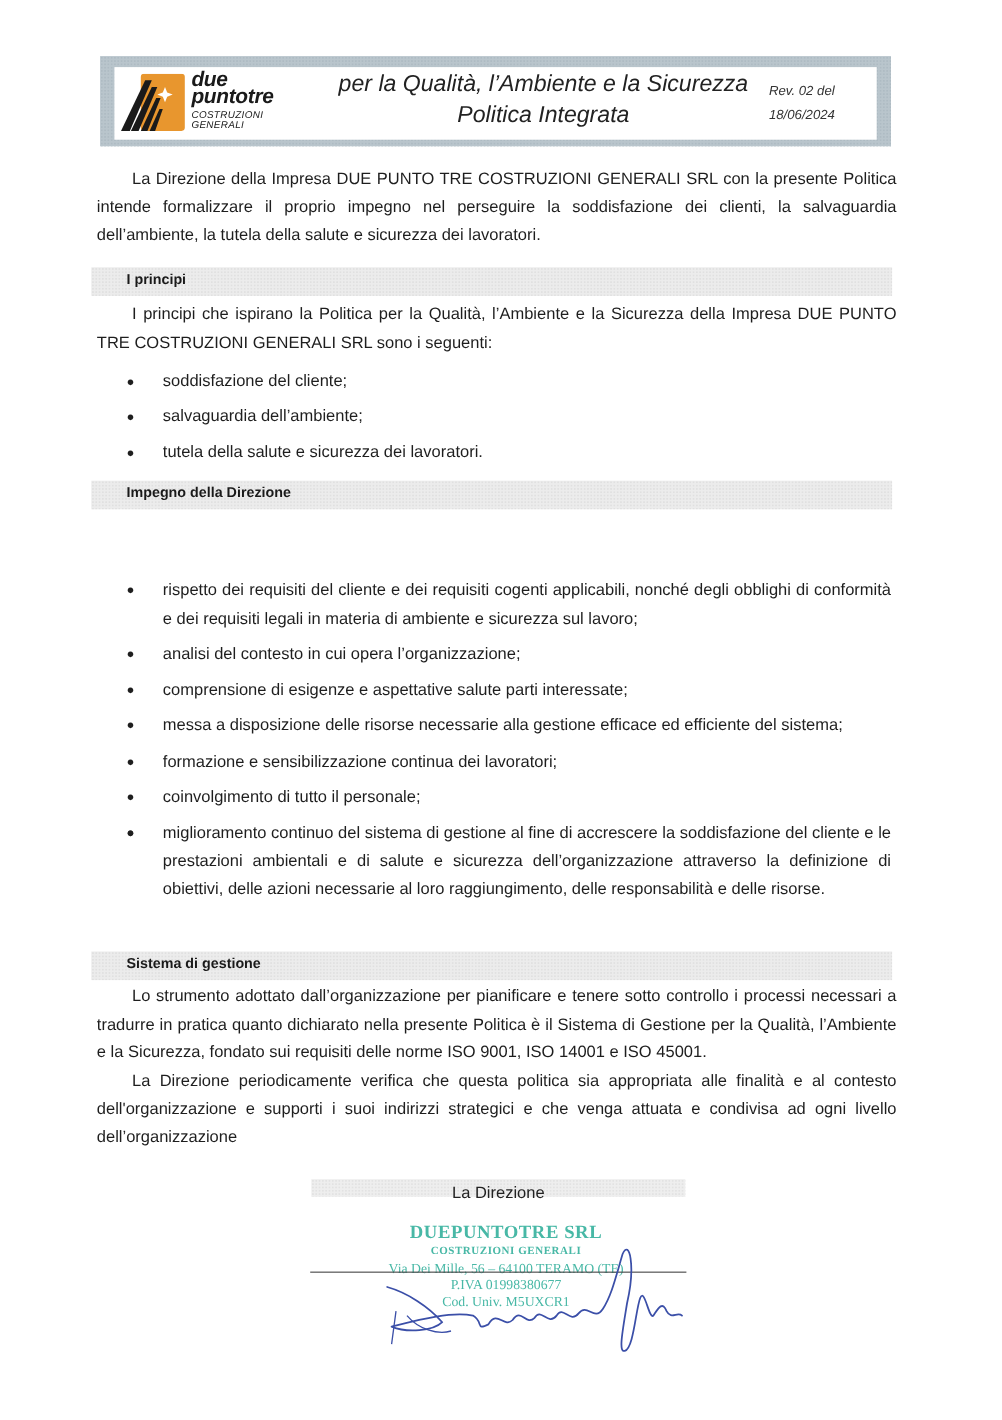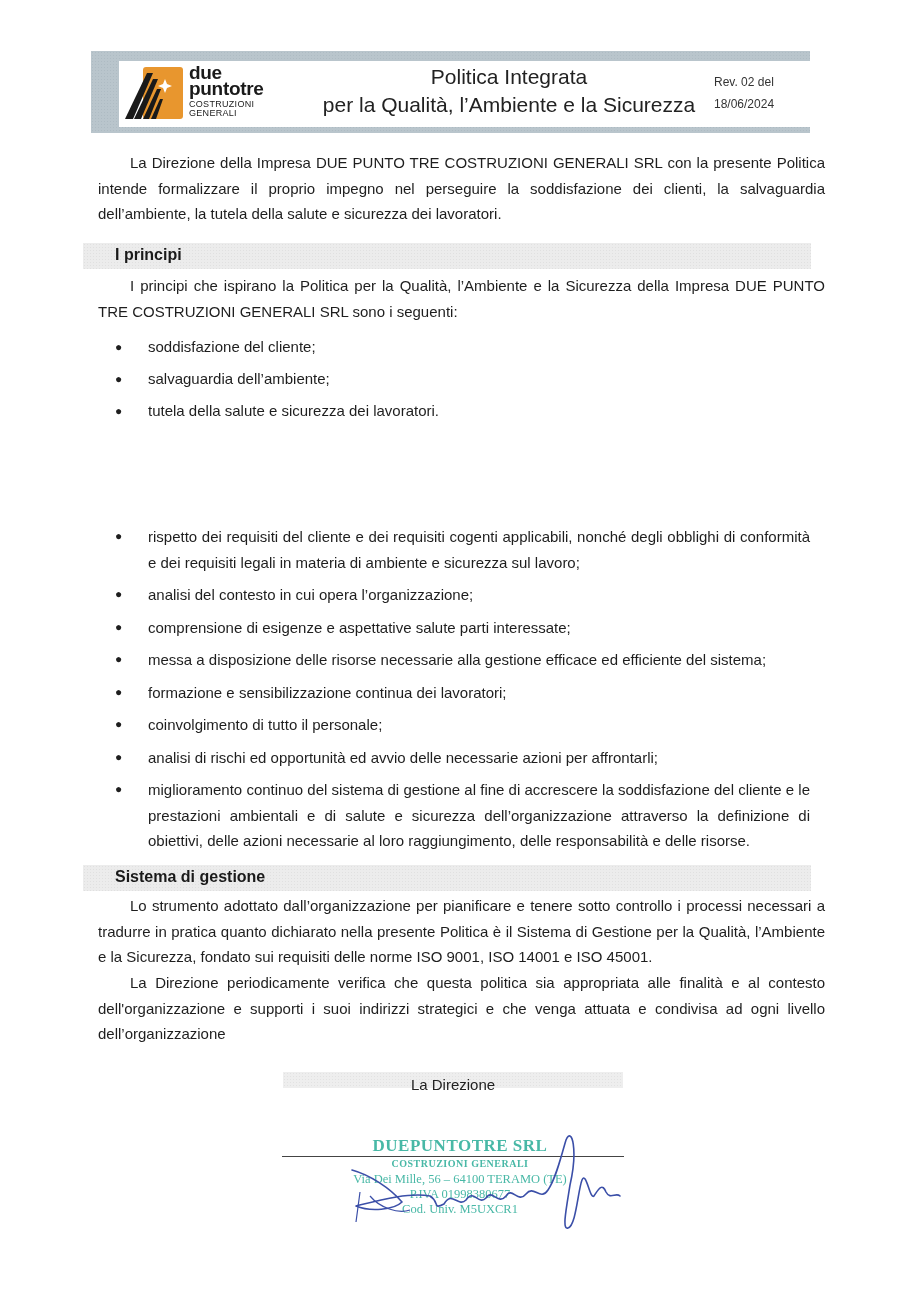--- a/index.html
+++ b/index.html
@@ -5,51 +5,51 @@
   html, body { margin: 0; padding: 0; background: #ffffff; }
   body { width: 911px; height: 1291px; position: relative; overflow: hidden;
          font-family: "Liberation Sans", sans-serif; color: #1c1c1c; }
   .page { position: absolute; left: 0; top: 0; width: 911px; height: 1291px; background: #fff; }
 
   
   .banner { position: absolute; left: 91px; top: 51px; width: 719px; height: 82px;
             background: #b9c5cc;
             background-image: radial-gradient(#aebbc3 1px, transparent 1px);
             background-size: 3px 3px; }
-  .banner-inner { position: absolute; left: 28px; top: 10px; width: 693px; height: 66px; background: #fff; }
+  .banner-inner { position: absolute; left: 13px; top: 10px; width: 693px; height: 66px; background: #fff; font-style: italic; }
   .logo { position: absolute; left: 6px; top: 4px; width: 160px; height: 54px; }
   .logo-mark { position: absolute; left: 0; top: 2px; width: 60px; height: 52px; }
   .logo-text { position: absolute; left: 64px; top: 0; }
   .logo-due { font-family: "Liberation Sans", sans-serif; font-weight: bold; font-size: 19px; line-height: 16px; color: #1a1a1a; letter-spacing: -0.3px; }
   .logo-sub { font-family: "Liberation Sans", sans-serif; font-size: 9px; line-height: 9px; color: #1a1a1a; letter-spacing: 0.3px; }
   .title { position: absolute; left: 180px; top: 2px; width: 420px; text-align: center;
            font-family: "Liberation Sans", sans-serif; font-size: 21px; line-height: 28px; color: #222; }
   .rev { position: absolute; right: 18px; top: 10px; width: 80px; text-align: left;
          font-size: 12px; line-height: 22px; color: #333; }
 
   
-  .para { position: absolute; left: 98px; width: 727px; font-size: 15px; line-height: 25.5px;
+  .para { position: absolute; left: 88px; width: 727px; font-size: 15px; line-height: 25.5px;
           text-align: justify; color: #1e1e1e; font-family: "Liberation Sans", sans-serif; }
   .para .indent { display: inline-block; width: 32px; }
   .section-h { position: absolute; left: 83px; width: 728px; height: 26px;
                background: #ececec;
                background-image: radial-gradient(#e0e0e0 1px, transparent 1px);
                background-size: 3px 3px; }
-  .section-h span { position: absolute; left: 32px; top: 3px; font-weight: bold; font-size: 16px; color: #1a1a1a; }
+  .section-h span { position: absolute; left: 32px; top: 3px; font-weight: bold; font-size: 13px; color: #1a1a1a; }
   .bullets { position: absolute; left: 83px; width: 727px; margin: 0; padding: 0; list-style: none; }
   .bullets li { position: relative; padding-left: 65px; font-size: 15px; line-height: 25.5px; text-align: justify; color: #1e1e1e; }
   .bullets li .dot { position: absolute; left: 32px; top: 0; font-size: 12px; }
 
   
   .sig-label-box { position: absolute; left: 283px; top: 1072px; width: 340px; height: 16px;
                    background: #eeeeee;
                    background-image: radial-gradient(#e2e2e2 1px, transparent 1px); background-size: 3px 3px; }
   .sig-label { position: absolute; left: 0; top: 4px; width: 100%; text-align: center; font-size: 15px; color: #222; }
   .stamp { position: absolute; left: 330px; top: 1110px; width: 260px; text-align: center;
-           font-family: "Liberation Serif", serif; color: #48b8a6; margin-top: 26px; }
+           font-family: "Liberation Serif", serif; color: #48b8a6; }
   .stamp .l1 { font-size: 17px; font-weight: bold; line-height: 20px; letter-spacing: 0.5px; }
   .stamp .l2 { font-size: 10px; font-weight: bold; line-height: 16px; letter-spacing: 0.5px; }
   .stamp .l3, .stamp .l4, .stamp .l5 { font-size: 12.5px; line-height: 15px; }
   .sig-line { position: absolute; left: 282px; top: 1156px; width: 342px; height: 1px; background: #444; }
   .signature { position: absolute; left: 340px; top: 1130px; width: 290px; height: 105px; }
 </style>
 </head>
 <body>
 
 <div class="page">
@@ -66,50 +66,53 @@
           <path d="M40 12 L42 17 L47 19 L42 21 L40 26 L38 21 L33 19 L38 17 Z" fill="#ffffff"></path>
         </svg>
         <div class="logo-text">
           <div class="logo-due">due</div>
           <div class="logo-due">puntotre</div>
           <div class="logo-sub" style="margin-top:3px">COSTRUZIONI</div>
           <div class="logo-sub">GENERALI</div>
         </div>
       </div>
       <div class="title">
+        <div>per la Qualità, l’Ambiente e la Sicurezza</div>
         <div>Politica Integrata</div>
-        <div>per la Qualità, l’Ambiente e la Sicurezza</div>
       </div>
       <div class="rev">
         <div>Rev. 02 del</div>
         <div>18/06/2024</div>
       </div>
     </div>
   </div>
 
   <div class="para" style="top:150px"><span class="indent"></span><span>La Direzione della Impresa DUE PUNTO TRE COSTRUZIONI GENERALI SRL con la presente Politica intende formalizzare il proprio impegno nel perseguire la soddisfazione dei clienti, la salvaguardia dell’ambiente, la tutela della salute e sicurezza dei lavoratori.</span></div>
 
   <div class="section-h" style="top:243px">
     <span>I principi</span>
   </div>
   <div class="para" style="top:273px"><span class="indent"></span><span>I principi che ispirano la Politica per la Qualità, l’Ambiente e la Sicurezza della Impresa DUE PUNTO TRE COSTRUZIONI GENERALI SRL sono i seguenti:</span></div>
   <ul class="bullets" style="top:331px; line-height:32px">
     <li style="line-height:32px"><span class="dot">●</span><span>soddisfazione del cliente;</span></li>
     <li style="line-height:32px"><span class="dot">●</span><span>salvaguardia dell’ambiente;</span></li>
     <li style="line-height:32px"><span class="dot">●</span><span>tutela della salute e sicurezza dei lavoratori.</span></li>
   </ul>
 
+  <div class="section-h" style="top:437px">
+    <span>Impegno della Direzione</span>
+  </div>
   <ul class="bullets" style="top:524px">
     <li style="margin-bottom:7px"><span class="dot">●</span><span>rispetto dei requisiti del cliente e dei requisiti cogenti applicabili, nonché degli obblighi di conformità e dei requisiti legali in materia di ambiente e sicurezza sul lavoro;</span></li>
     <li style="margin-bottom:7px"><span class="dot">●</span><span>analisi del contesto in cui opera l’organizzazione;</span></li>
     <li style="margin-bottom:7px"><span class="dot">●</span><span>comprensione di esigenze e aspettative salute parti interessate;</span></li>
     <li style="margin-bottom:7px"><span class="dot">●</span><span>messa a disposizione delle risorse necessarie alla gestione efficace ed efficiente del sistema;</span></li>
     <li style="margin-bottom:7px"><span class="dot">●</span><span>formazione e sensibilizzazione continua dei lavoratori;</span></li>
     <li style="margin-bottom:7px"><span class="dot">●</span><span>coinvolgimento di tutto il personale;</span></li>
-    <li style="margin-bottom:7px"><span class="dot">●</span><span>analisi di rischi ed opportunità ed avvio delle necessarie azioni per affrontarli;</span></li>
+    <li style="margin-bottom:7px"><span class="dot">●</span></li>
     <li><span class="dot">●</span><span>miglioramento continuo del sistema di gestione al fine di accrescere la soddisfazione del cliente e le prestazioni ambientali e di salute e sicurezza dell’organizzazione attraverso la definizione di obiettivi, delle azioni necessarie al loro raggiungimento, delle responsabilità e delle risorse.</span></li>
   </ul>
 
   <div class="section-h" style="top:865px">
     <span>Sistema di gestione</span>
   </div>
   <div class="para" style="top:893px"><span class="indent"></span><span>Lo strumento adottato dall’organizzazione per pianificare e tenere sotto controllo i processi necessari a tradurre in pratica quanto dichiarato nella presente Politica è il Sistema di Gestione per la Qualità, l’Ambiente e la Sicurezza, fondato sui requisiti delle norme ISO 9001, ISO 14001 e ISO 45001.</span></div>
   <div class="para" style="top:970px"><span class="indent"></span><span>La Direzione periodicamente verifica che questa politica sia appropriata alle finalità e al contesto dell'organizzazione e supporti i suoi indirizzi strategici e che venga attuata e condivisa ad ogni livello dell’organizzazione</span></div>
 
   <div class="sig-label-box">

